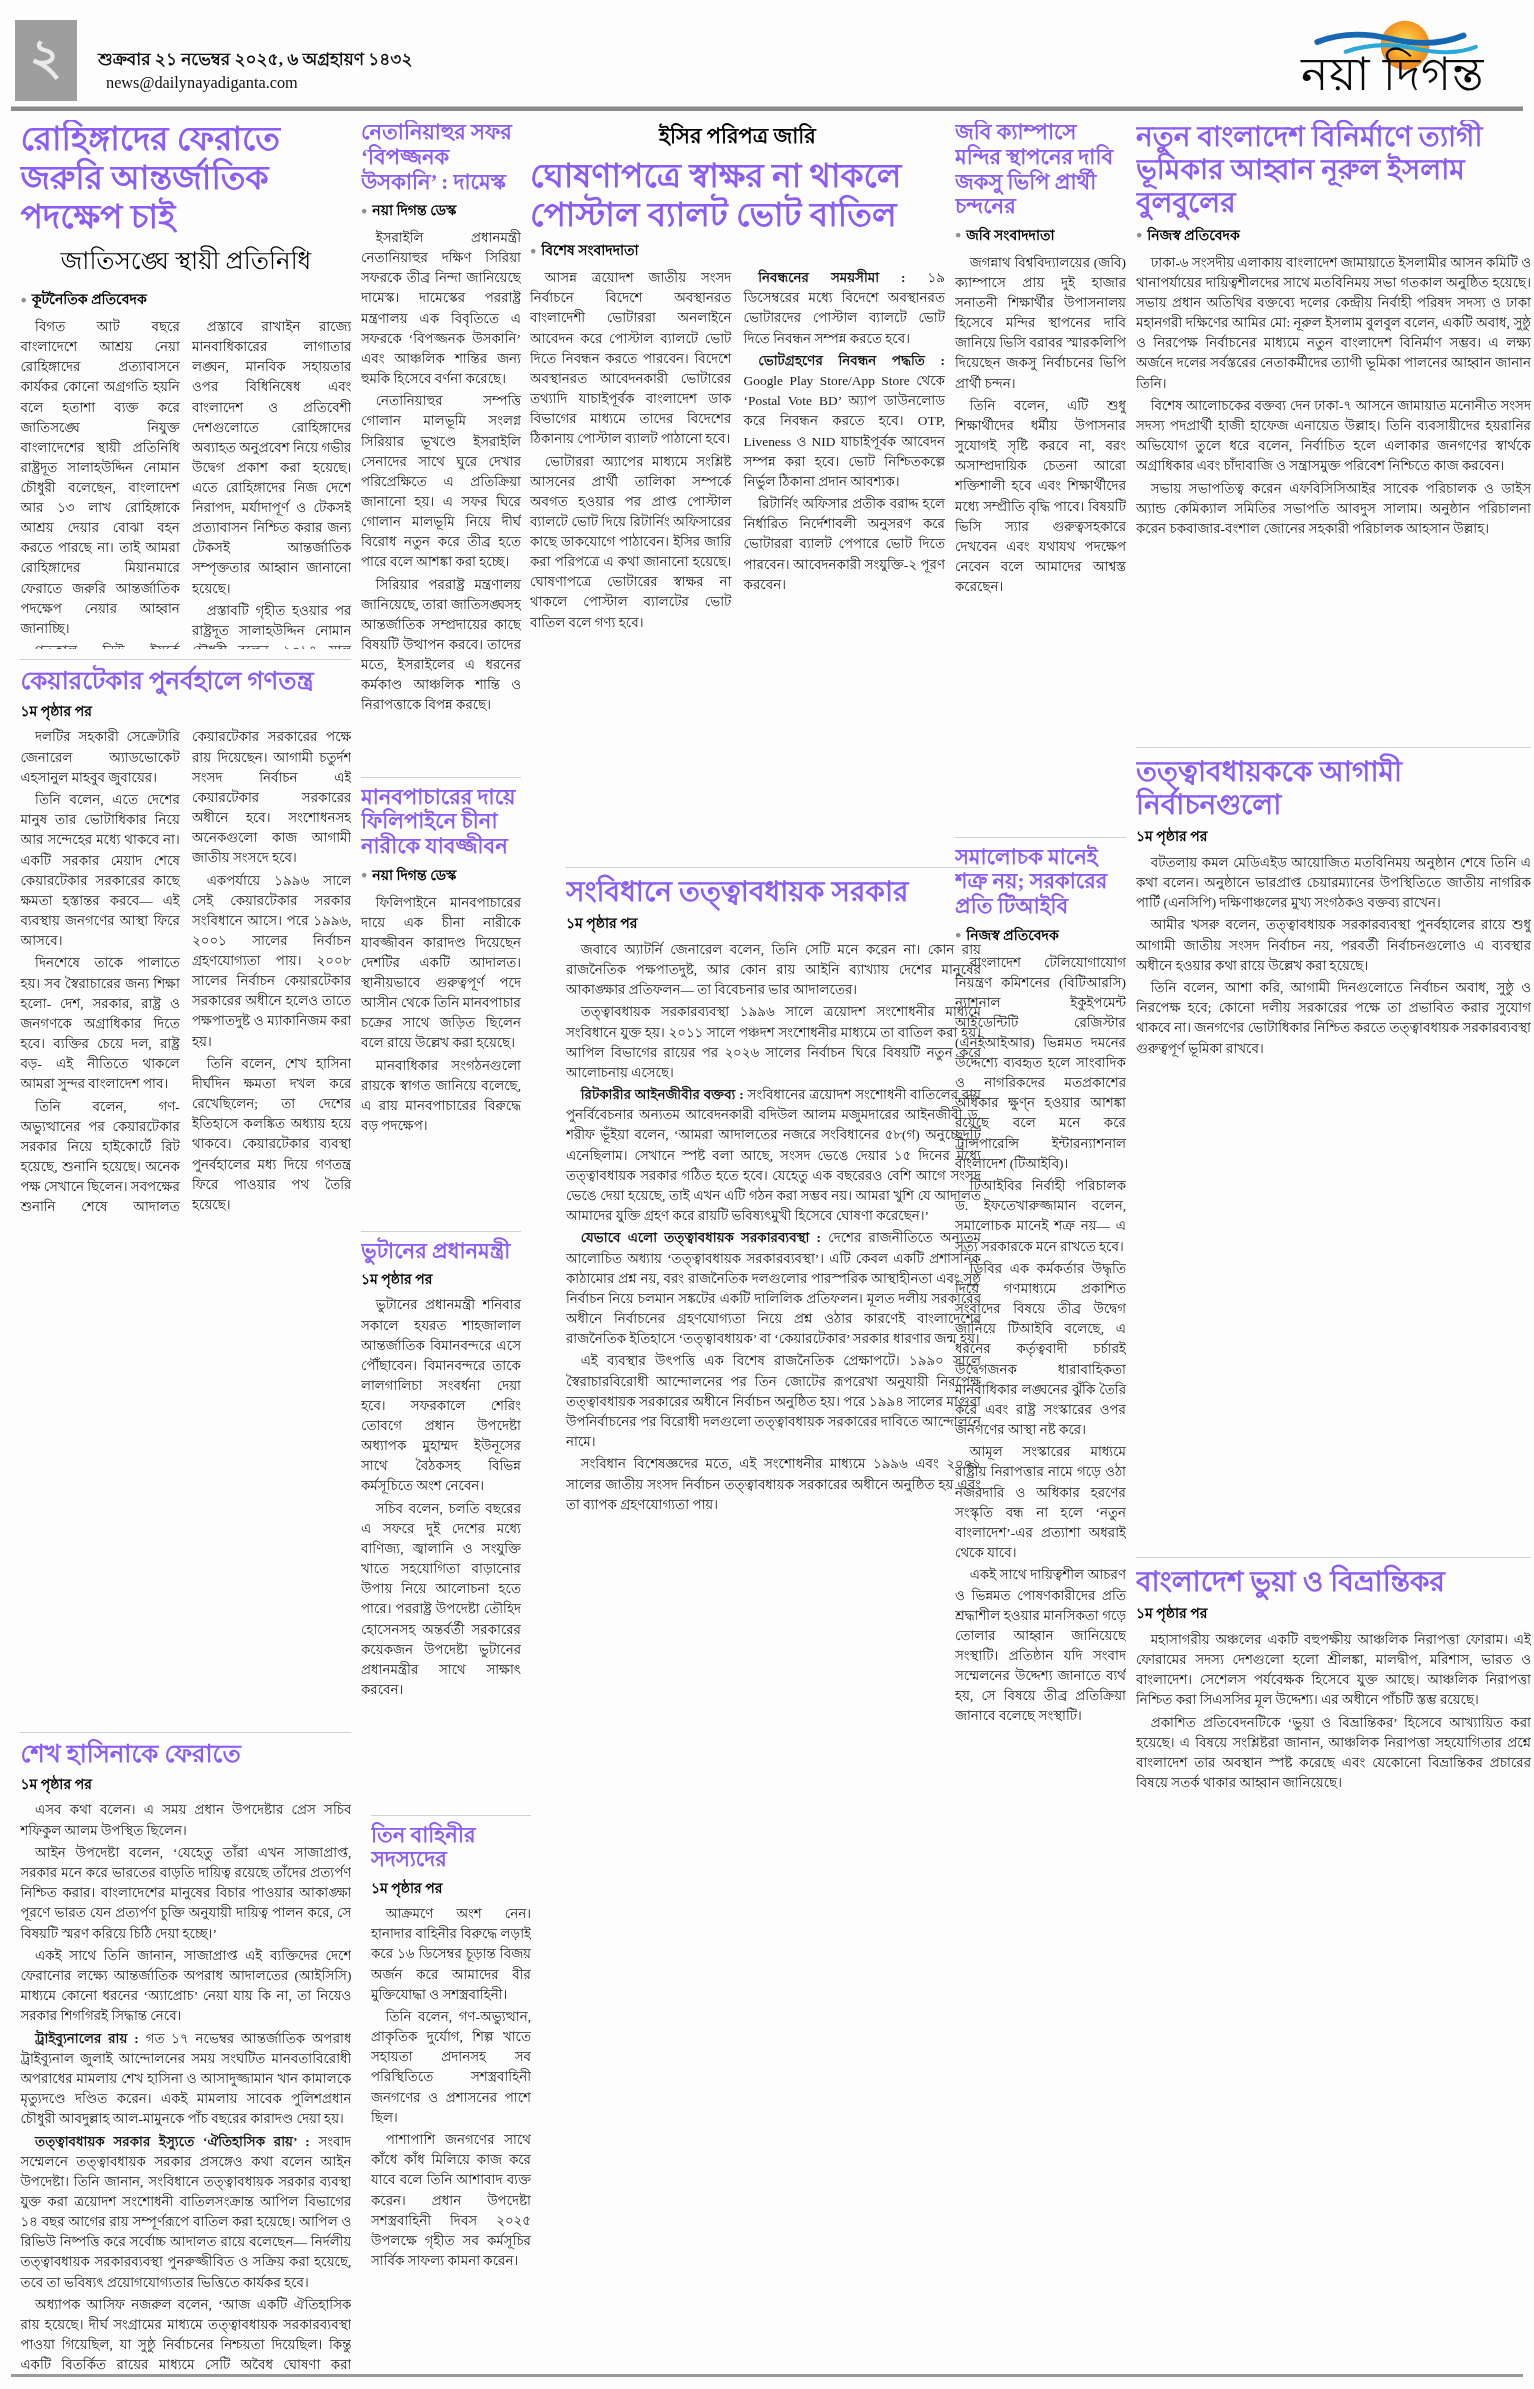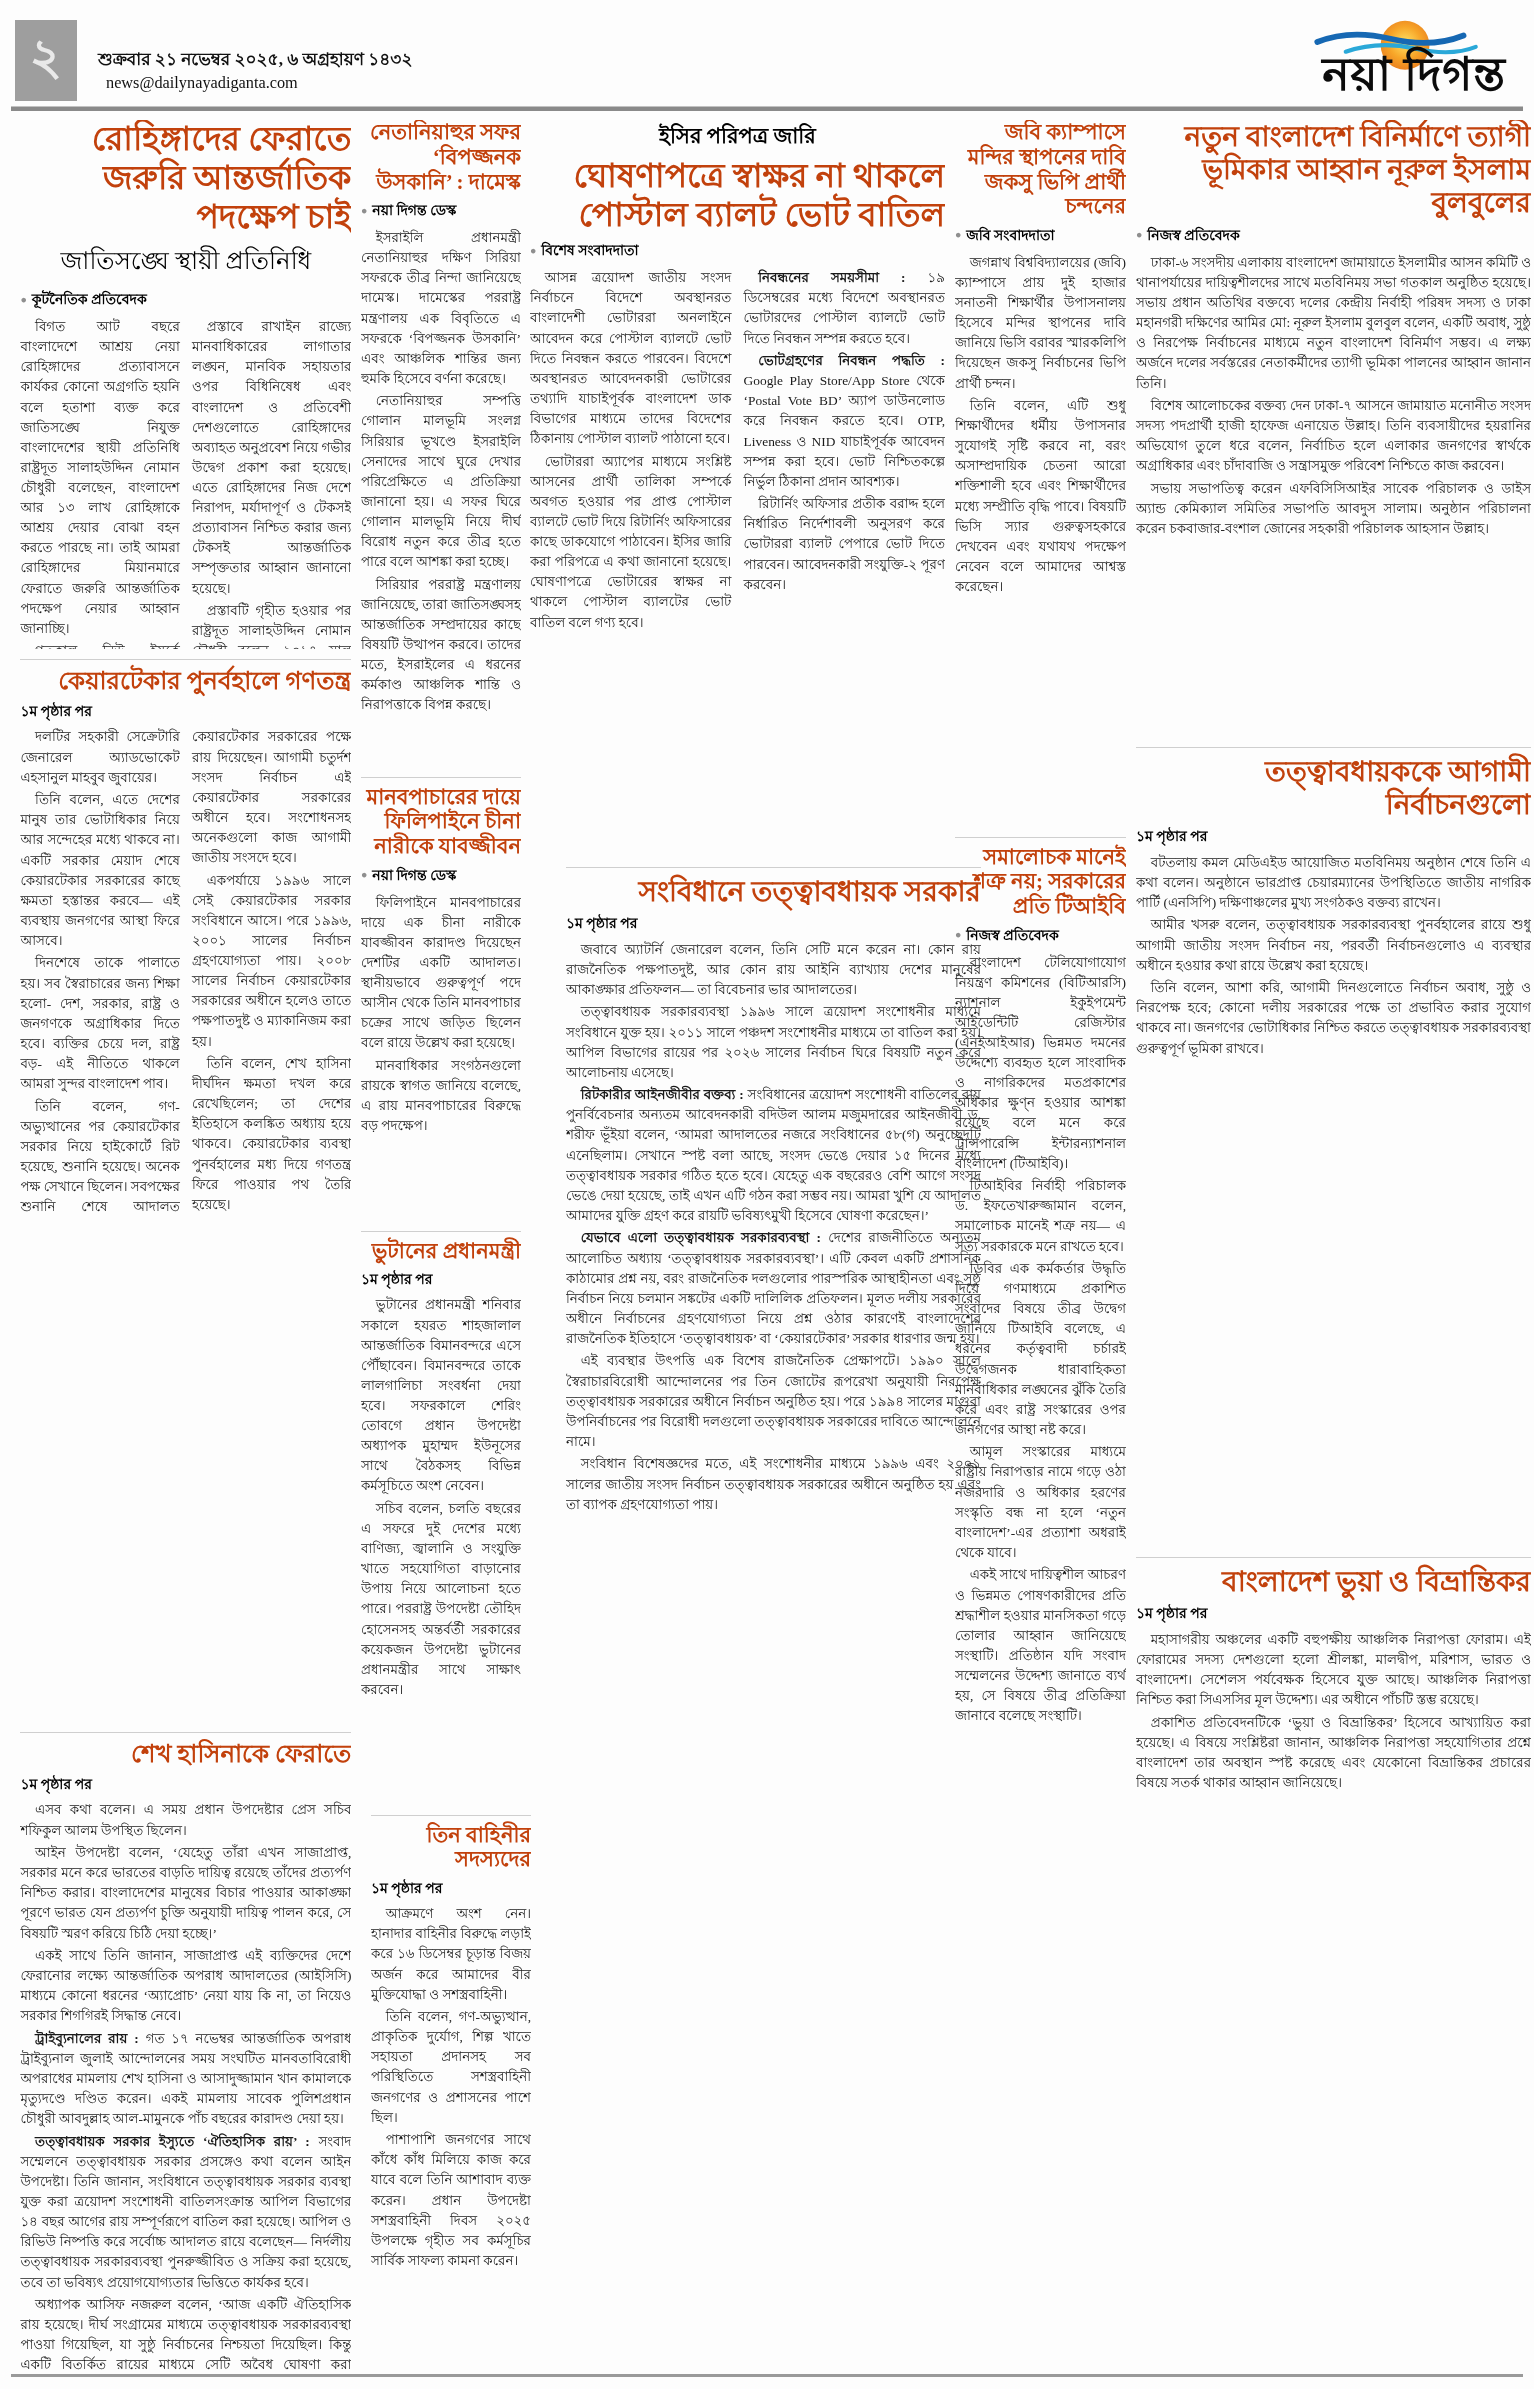--- a/index.html
+++ b/index.html
@@ -8,25 +8,25 @@
   
   .hdr{position:absolute;left:0;top:0;width:1535px;height:114px;}
   .hdr-rule{position:absolute;left:11.4px;top:106px;width:1512px;height:0;
             border-top:0.8px solid #c2c2c2;border-bottom:4.1px solid #8a8a8a;}
   .pagenum{position:absolute;left:14.7px;top:19.5px;width:62px;height:81px;background:#9e9e9e;
            color:#e9e9e9;font-size:50px;font-weight:700;display:flex;align-items:center;justify-content:center;}
   .dateline{position:absolute;left:98px;top:46px;font-size:17px;font-weight:700;color:#111;}
   .email{position:absolute;left:106px;top:73px;font-size:16.3px;color:#111;font-family:"Liberation Serif",serif;}
   .logo{position:absolute;left:1301px;top:11.4px;width:226px;height:88px;}
   .logo svg{position:absolute;left:0;top:0;}
-  .logo .logo-text{position:absolute;left:0;top:28px;width:226px;text-align:center;
-        font-size:46px;font-weight:700;color:#0b0b0b;letter-spacing:0.8px;z-index:2;}
+  .logo .logo-text{position:absolute;left:0;top:28px;width:226px;text-align:left;
+        font-size:46px;font-weight:400;color:#0b0b0b;letter-spacing:0.8px;z-index:2;}
   
   .article{position:absolute;overflow:hidden;}
-  .hl{font-weight:700;color:#c2410c;text-align:right;line-height:1.18;margin:0 0 4.9px;}
+  .hl{font-weight:700;color:#8b5cf6;text-align:left;line-height:1.18;margin:0 0 4.9px;}
   .hl-xl{font-size:33px;}
   .hl-lg{font-size:28px;}
   .hl-md{font-size:24.4px;}
   .hl-sm{font-size:21px;}
   .kicker{font-size:21px;font-weight:700;text-align:center;margin:0 0 1.6px;color:#000;}
   .subhead{font-size:24.4px;font-weight:400;text-align:center;margin:0 0 6.5px;color:#000;}
   .byline{font-size:14px;font-weight:700;margin:3.3px 0 4.9px;color:#000;}
   .byline .dot{color:#8f8f8f;font-size:10.6px;vertical-align:1.6px;margin-right:4.9px;}
   .cont{font-size:14px;font-weight:700;margin:1.6px 0 3.3px;color:#000;}
   .abody{}

